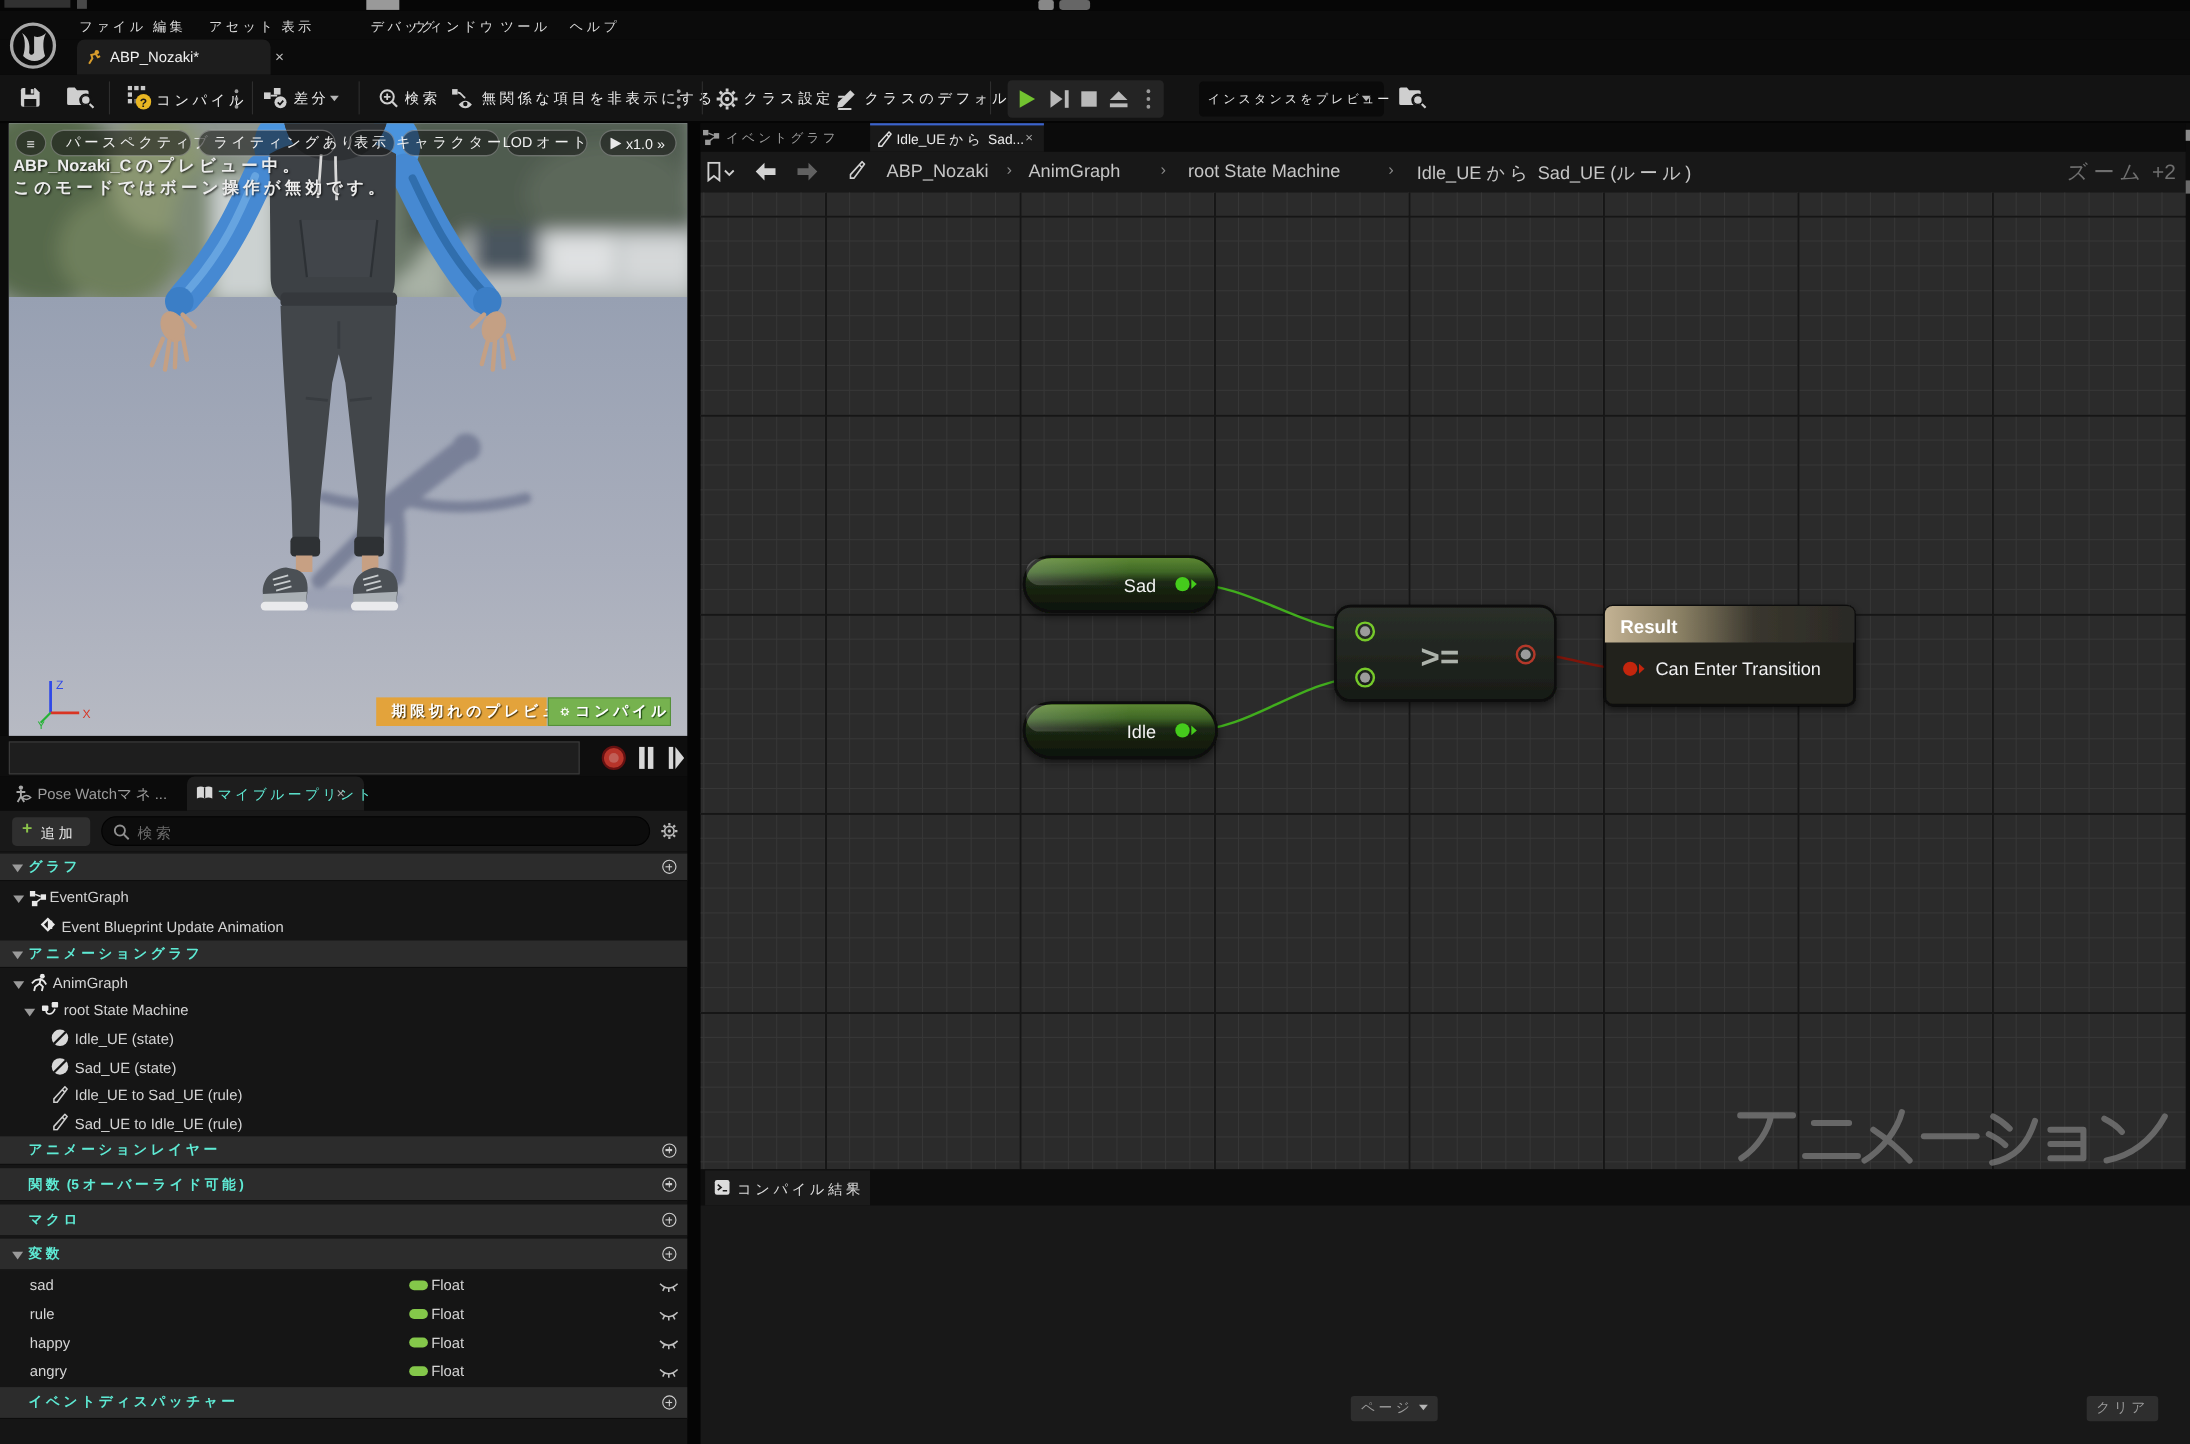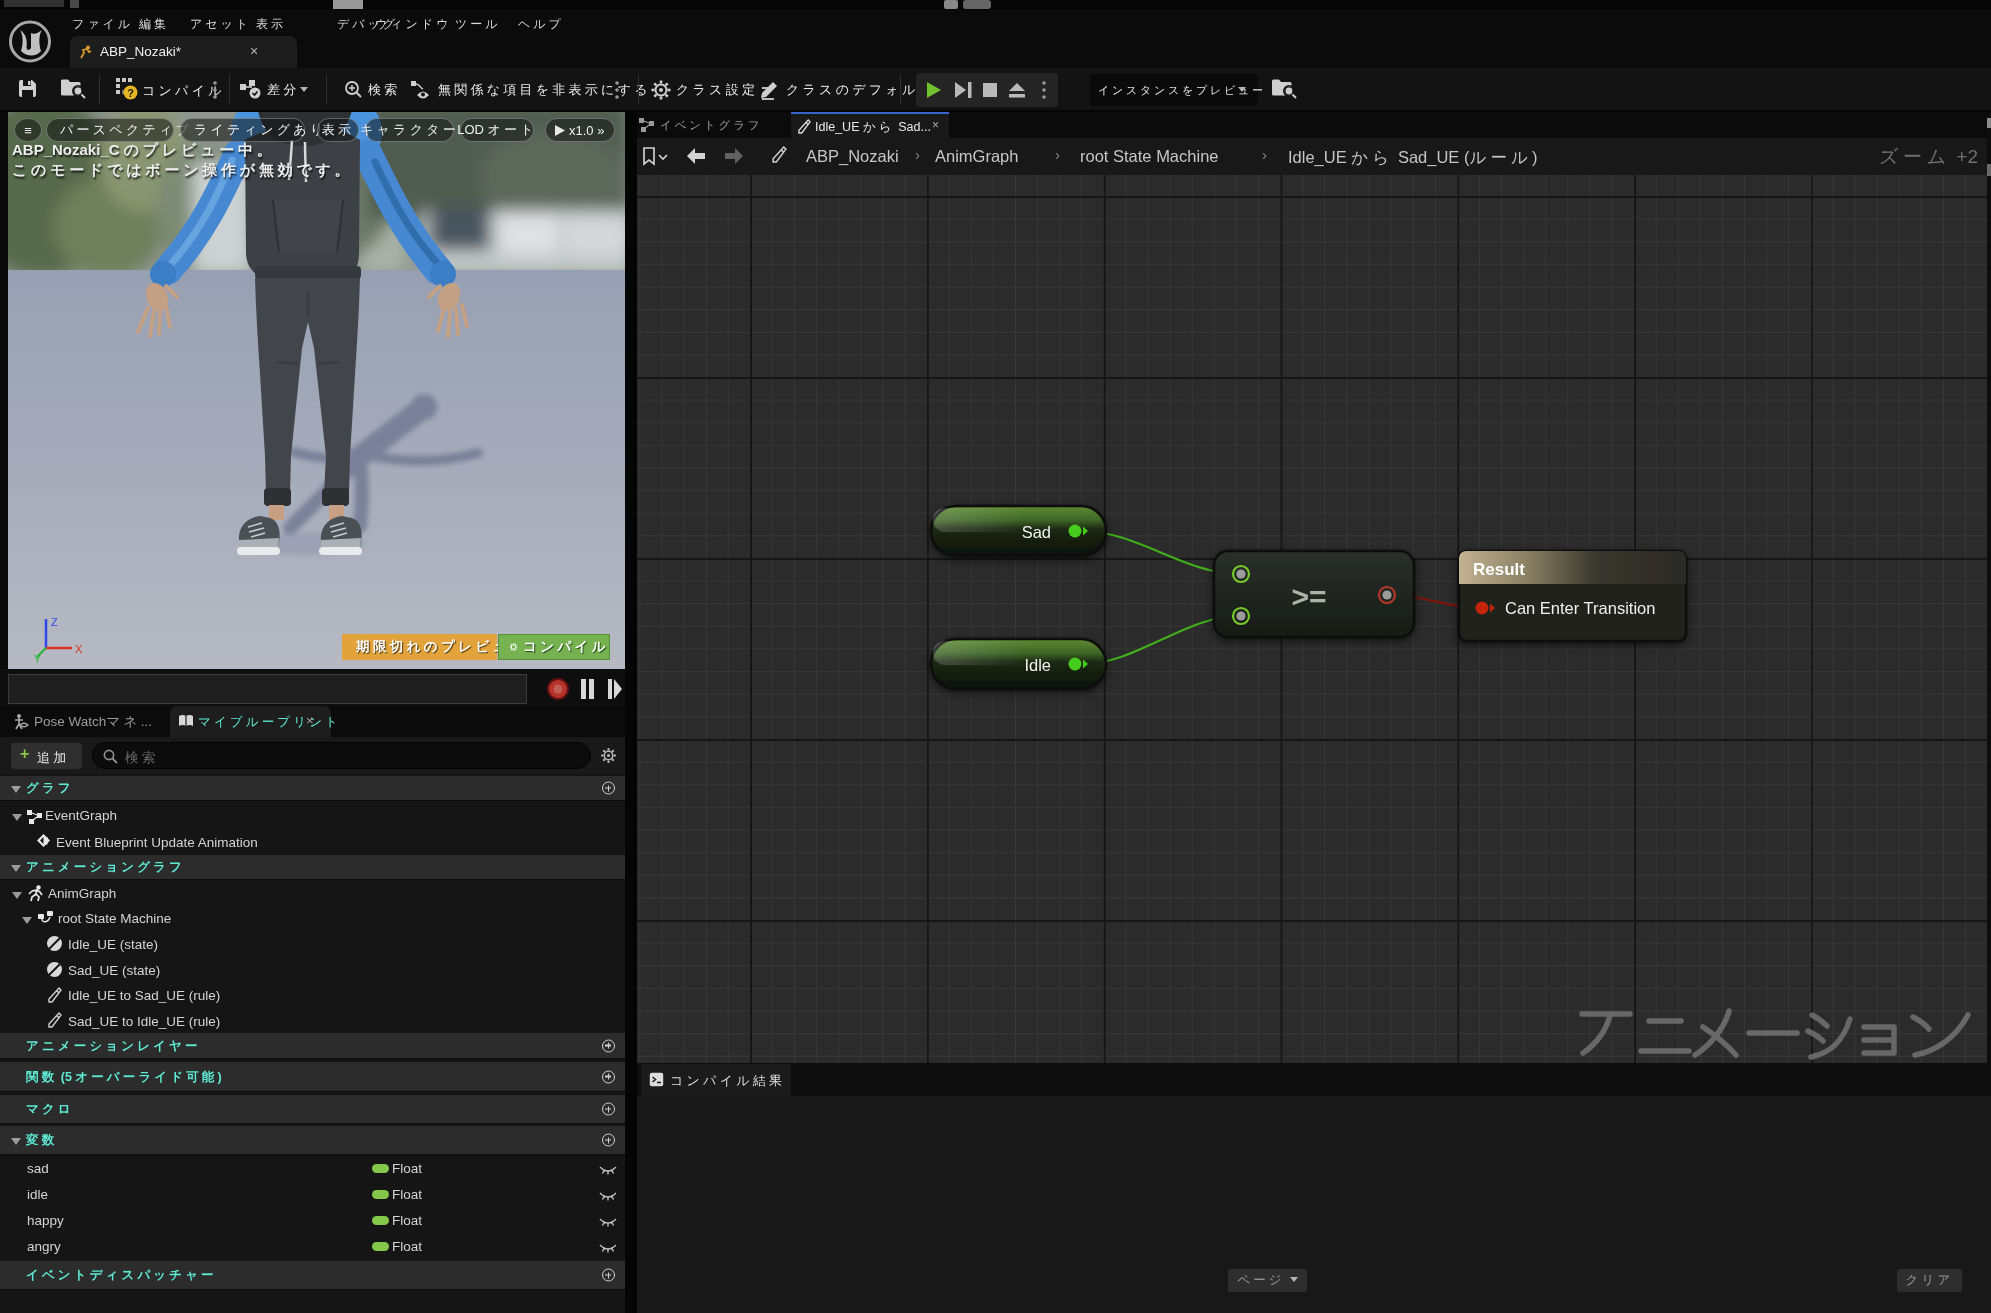--- a/index.html
+++ b/index.html
@@ -38,21 +38,21 @@
  <div class="abs jp" style="left:139px;top:6px;font-size:12px;color:#dcdcdc;">編集</div>
  <div class="abs jp" style="left:190px;top:6px;font-size:12px;color:#dcdcdc;">アセット</div>
  <div class="abs jp" style="left:256px;top:6px;font-size:12px;color:#dcdcdc;">表示</div>
  <div class="abs jp" style="left:306px;top:6px;font-size:12px;color:#dcdcdc;margin-left:31px;">デバッグ</div>
  <div class="abs jp" style="left:375px;top:6px;font-size:12px;color:#dcdcdc;">ウィンドウ</div>
  <div class="abs jp" style="left:455px;top:6px;font-size:12px;color:#dcdcdc;">ツール</div>
  <div class="abs jp" style="left:518px;top:6px;font-size:12px;color:#dcdcdc;">ヘルプ</div>
 </div>
 
 <div class="abs" style="left:0;top:36px;width:1991px;height:32px;background:#0b0b0b;">
- <div class="abs" style="left:70px;top:0;width:227px;height:32px;background:#1d1d1d;border-radius:7px 7px 0 0;">
+ <div class="abs" style="left:70px;top:0;width:176px;height:32px;background:#1d1d1d;border-radius:7px 7px 0 0;">
   <svg class="abs" style="left:8px;top:9px" width="15" height="15" viewBox="0 0 15 15">
           <circle cx="10" cy="2.5" r="2" fill="#d79c2c"></circle>
           <path d="M3 13 L6 8 L5 5 L9 4 L11 7 L13 6" stroke="#d79c2c" stroke-width="1.8" fill="none"></path>
         </svg>
   <div class="abs" style="left:30px;top:8px;font-size:13.5px;color:#f0f0f0;">ABP_Nozaki*</div>
   <div class="abs" style="left:180px;top:7px;font-size:14px;color:#bbb;">×</div>
  </div>
 </div>
 
 <svg class="abs" style="left:8px;top:19px;" width="44" height="45" viewBox="0 0 44 45">
@@ -483,21 +483,21 @@
  <div class="abs hdr" style="top:321px;height:29px;">
         <span class="jp htxt" style="left:26px;">マクロ</span>
         <span class="plus"></span>
       </div>
  <div class="abs hdr" style="top:352px;height:29px;">
         <span class="tri" style="top:12px;"></span>
         <span class="jp htxt">変数</span>
         <span class="plus"></span>
       </div>
  <div class="abs rtxt" style="left:27px;top:387px;">sad</div>
- <div class="abs rtxt" style="left:27px;top:413px;">idle</div>
+ <div class="abs rtxt" style="left:27px;top:413px;">rule</div>
  <div class="abs rtxt" style="left:27px;top:439px;">happy</div>
  <div class="abs rtxt" style="left:27px;top:465px;">angry</div>
  <div class="pill" style="top:390px;"></div>
       <div class="abs rtxt" style="left:392px;top:387px;">Float</div>
  <div class="pill" style="top:416px;"></div>
       <div class="abs rtxt" style="left:392px;top:413px;">Float</div>
  <div class="pill" style="top:442px;"></div>
       <div class="abs rtxt" style="left:392px;top:439px;">Float</div>
  <div class="pill" style="top:468px;"></div>
       <div class="abs rtxt" style="left:392px;top:465px;">Float</div>

